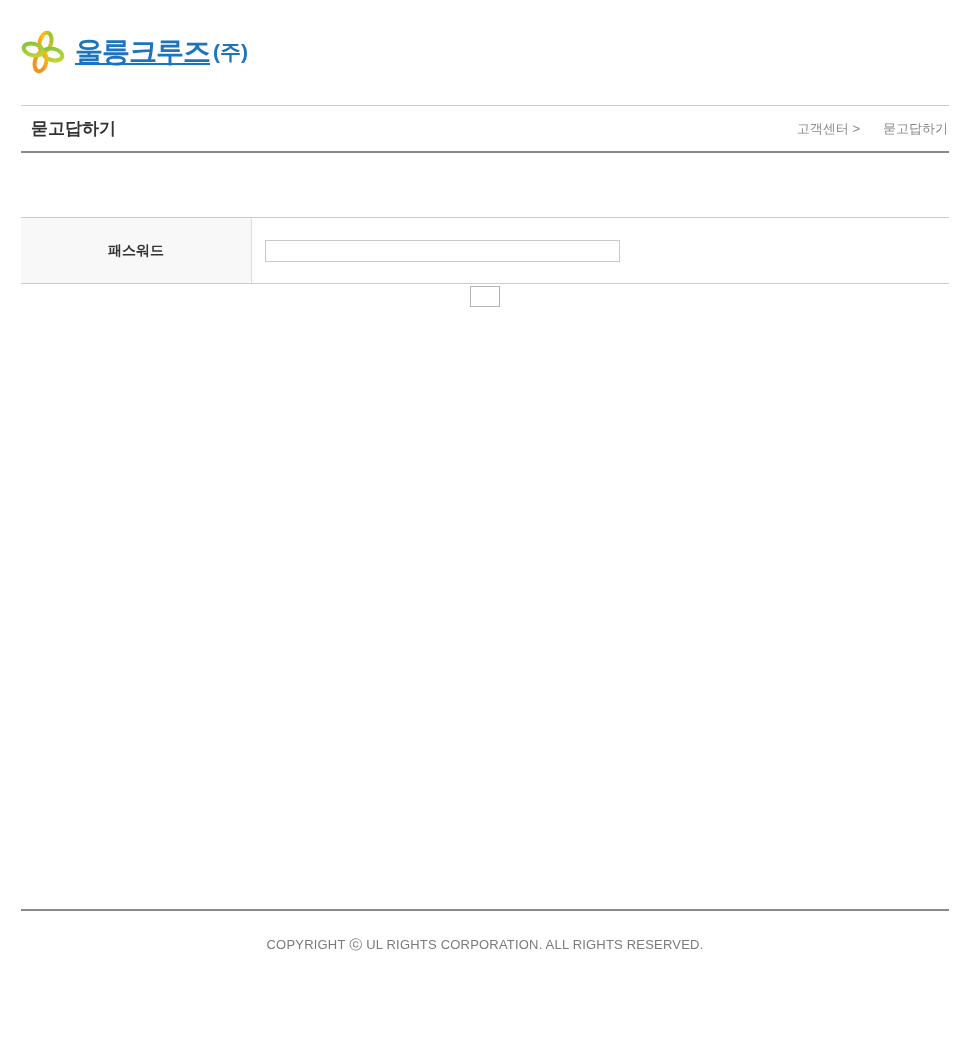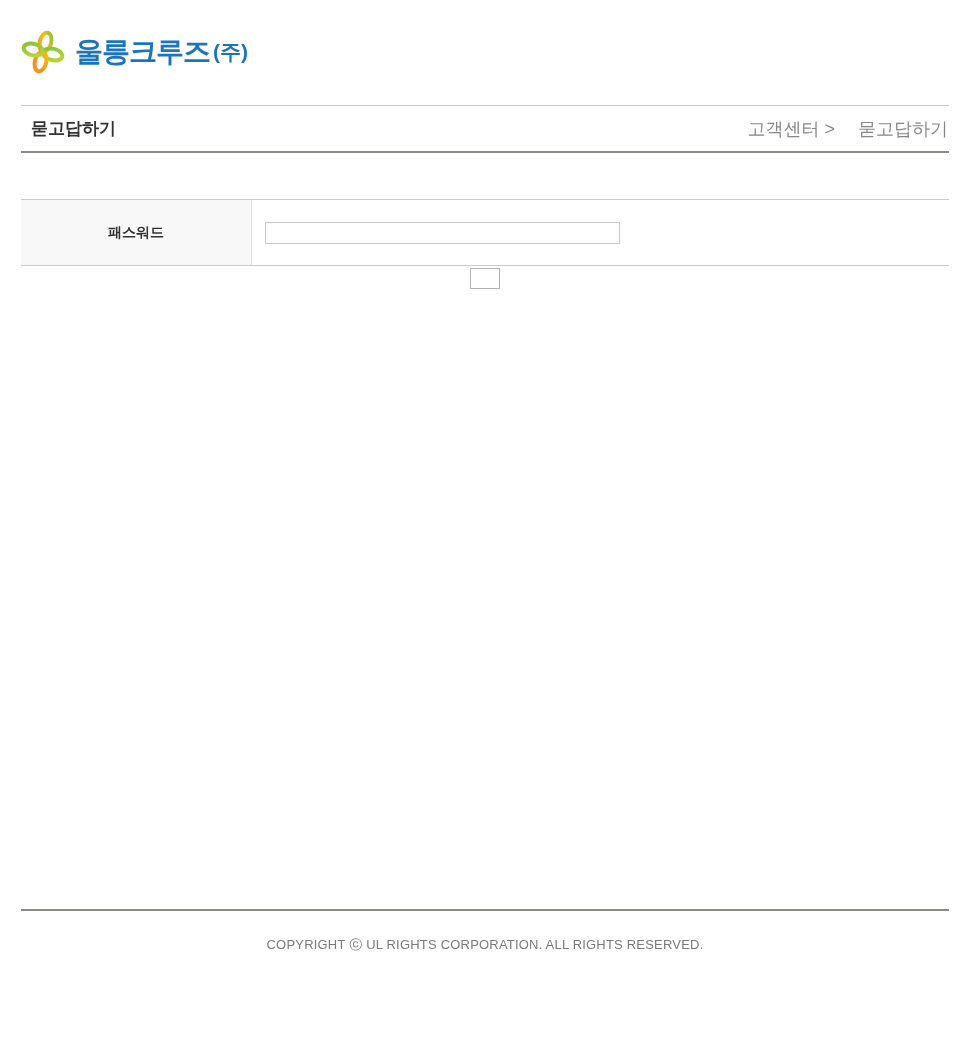--- a/index.html
+++ b/index.html
@@ -10,32 +10,32 @@
   }
   *{box-sizing:border-box;}
   html,body{margin:0;padding:0;background:#ffffff;}
   body{font-family:"Liberation Sans","DejaVu Sans",sans-serif;width:970px;}
   .page{width:970px;min-height:1042px;background:#fff;}
 
   
   .header{width:928px;margin:0 auto;padding-top:28px;height:105px;}
   .logo{display:flex;align-items:center;text-decoration:none;cursor:pointer;width:230px;}
   .logo-mark{display:inline-block;width:44px;height:48px;line-height:0;}
-  .logo-text{margin-left:10px;font-size:28px;font-weight:bold;color:var(--logo-blue);letter-spacing:-1px;}
+  .logo-text{margin-left:10px;font-size:28px;font-weight:bold;color:var(--logo-blue);letter-spacing:-1px;text-decoration:underline;}
   .logo-suffix{margin-left:3px;font-size:21px;font-weight:bold;color:var(--logo-blue);}
 
   
   .titlebar{width:928px;margin:0 auto;height:48px;border-top:1px solid #cacaca;
     border-bottom:2px solid var(--border-dark);display:flex;align-items:center;justify-content:space-between;}
   .page-title{margin:0;padding-left:10px;font-size:17px;font-weight:bold;color:var(--title-text);}
-  .breadcrumb{display:flex;font-size:18px;color:var(--breadcrumb-text);padding-right:1px;}
+  .breadcrumb{display:flex;font-size:13px;color:var(--breadcrumb-text);padding-right:1px;}
   .crumb.parent{margin-right:23px;cursor:pointer;}
 
   
-  .main{width:928px;margin:0 auto;height:756px;padding-top:46px;}
+  .main{width:928px;margin:0 auto;height:756px;padding-top:64px;}
   .form-table{width:100%;border-top:1px solid var(--border-light);border-bottom:1px solid var(--border-light);}
   .form-row{display:flex;height:65px;}
   .th{width:231px;background:var(--cell-bg);border-right:1px solid #dddddd;
      display:flex;align-items:center;justify-content:center;
      font-size:14px;font-weight:bold;color:var(--label-text);}
   .td{flex:1;display:flex;align-items:center;padding-left:13px;background:#fff;}
   .pw-input{width:355px;height:22px;border:1px solid #c9c9c9;background:#fff;
      font-size:13px;padding:2px 5px;outline:none;border-radius:0;}
   .btn-wrap{text-align:center;margin-top:2px;height:21px;}
   .submit-btn{width:30px;height:21px;border:1px solid #b3b3b3;background:#ffffff;

